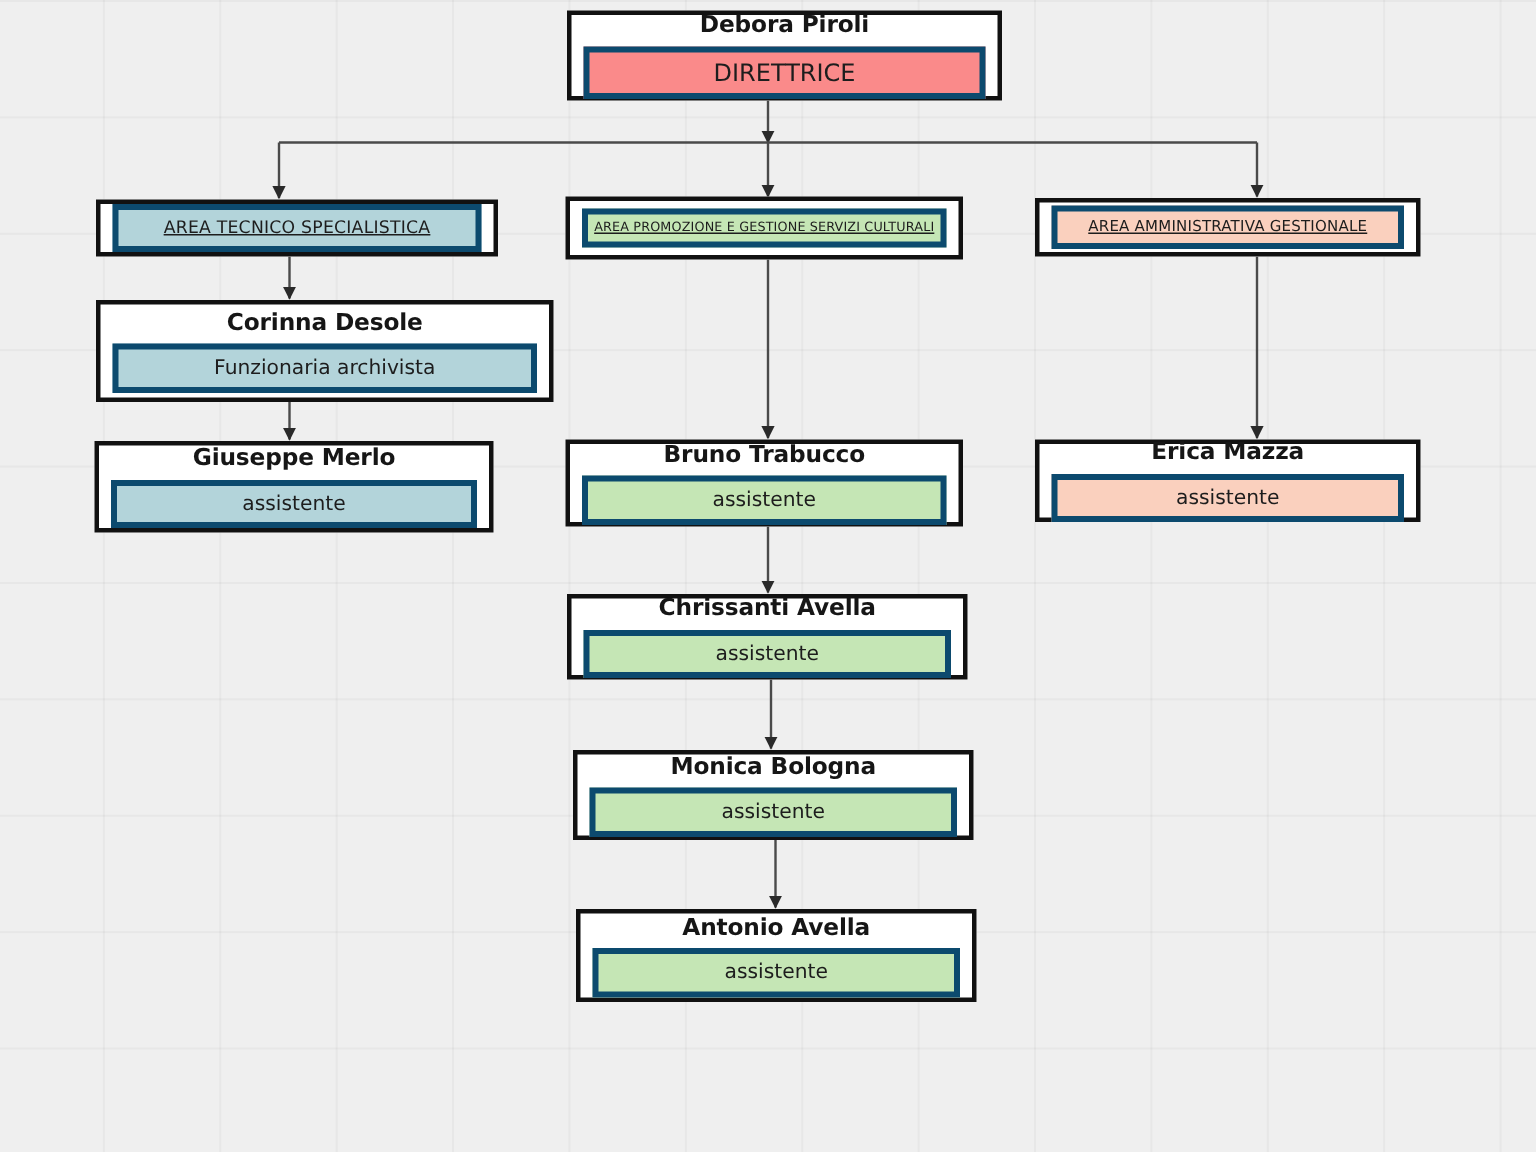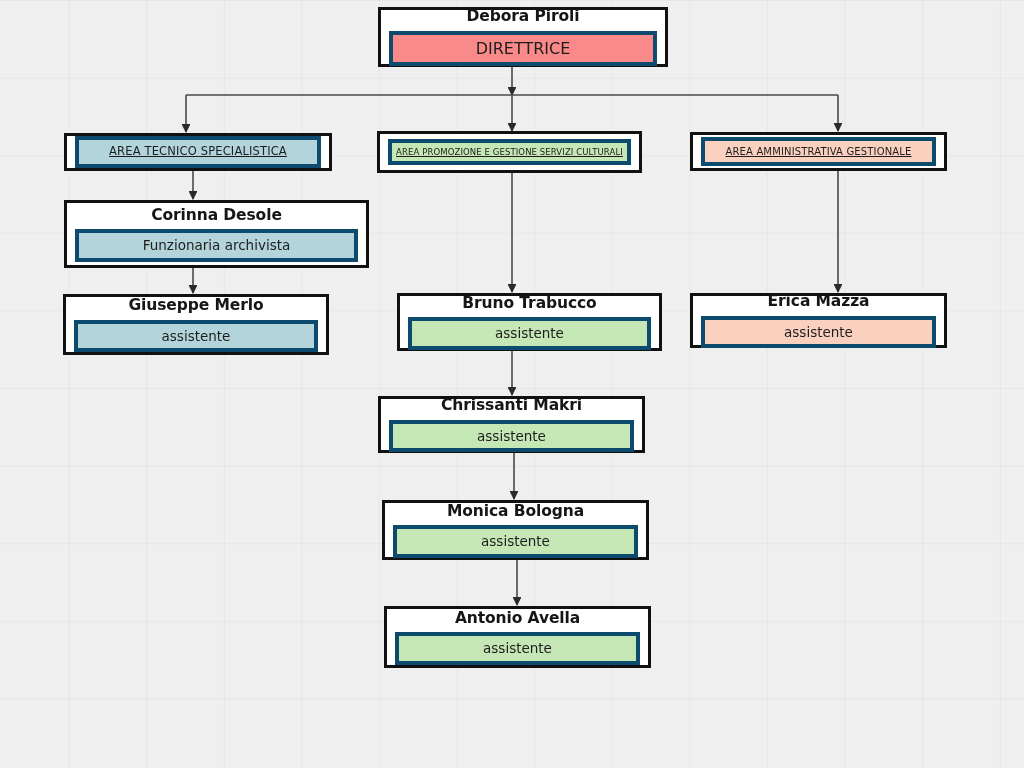--- a/index.html
+++ b/index.html
@@ -150,27 +150,27 @@
   <div class="node" style="left:64px; top:200px; width:305px; height:68px;">
     <div class="title">Corinna Desole</div>
     <div class="role fill-blue">Funzionaria archivista</div>
   </div>
 
   <div class="node" style="left:63px; top:294px; width:266px; height:61px;">
     <div class="title">Giuseppe Merlo</div>
     <div class="role fill-blue">assistente</div>
   </div>
 
-  <div class="node" style="left:377px; top:293px; width:265px; height:58px;margin-left:20px;">
+  <div class="node" style="left:377px; top:293px; width:265px; height:58px;">
     <div class="title">Bruno Trabucco</div>
     <div class="role fill-green">assistente</div>
   </div>
 
   <div class="node" style="left:378px; top:396px; width:267px; height:57px;">
-    <div class="title">Chrissanti Makri</div>
+    <div class="title">Chrissanti Avella</div>
     <div class="role fill-green">assistente</div>
   </div>
 
   <div class="node" style="left:382px; top:500px; width:267px; height:60px;">
     <div class="title">Monica Bologna</div>
     <div class="role fill-green">assistente</div>
   </div>
 
   <div class="node" style="left:384px; top:606px; width:267px; height:62px;">
     <div class="title">Antonio Avella</div>

